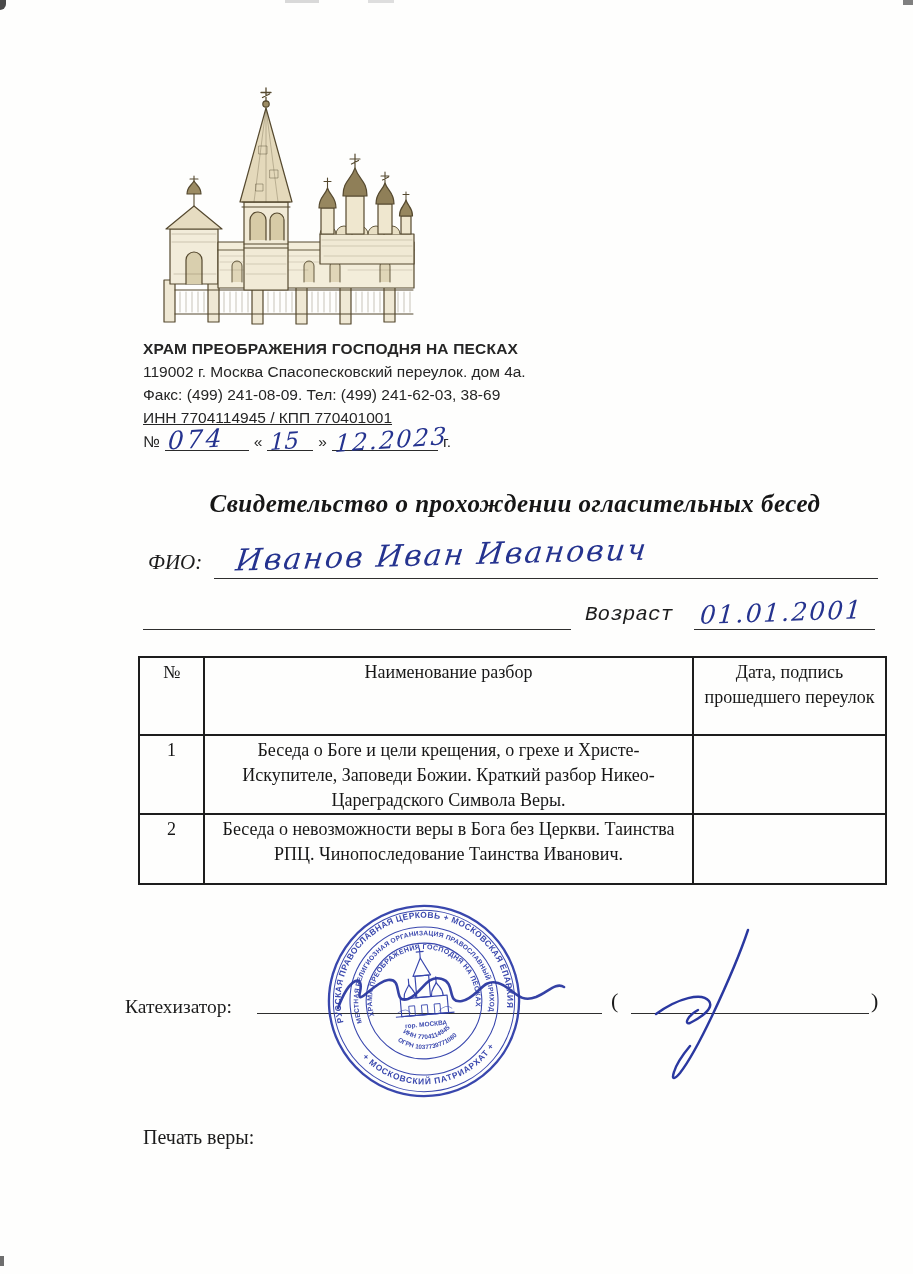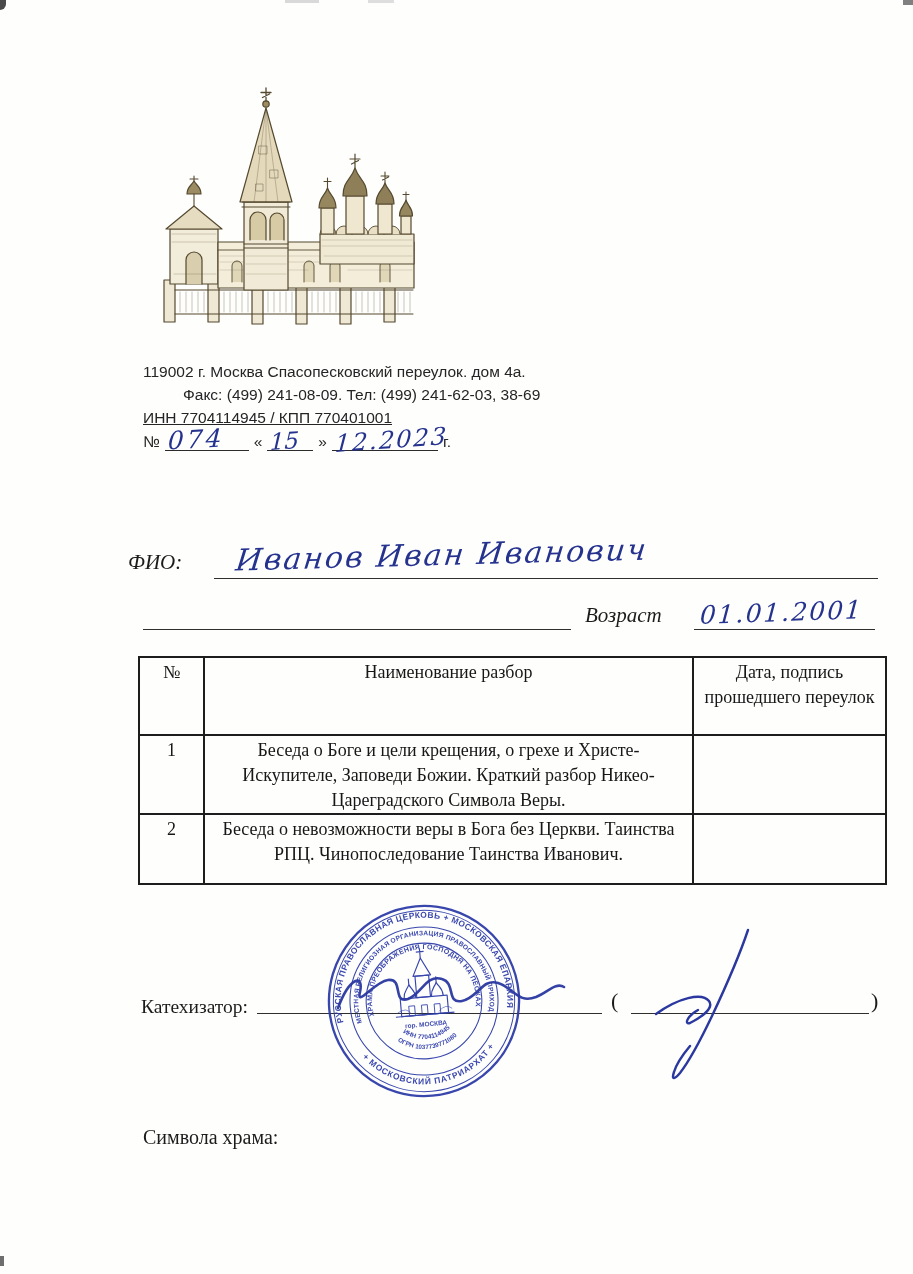--- a/index.html
+++ b/index.html
@@ -5,21 +5,21 @@
   html,body { margin:0; padding:0; background:#e9e9e9; }
   .page {
     position:relative; width:913px; height:1274px; margin:0 auto;
     background:#fefefd; overflow:hidden;
     font-family:"Liberation Sans", sans-serif; color:#1f1f1f;
   }
   
   .lh-line { position:absolute; left:143px; font-size:15.5px; color:#252525; white-space:nowrap; }
   .lh-org  { top:340px; font-weight:bold; font-size:15.5px; letter-spacing:.2px; }
   .lh-addr { top:363px; }
-  .lh-fax  { top:386px;margin-left:40px; }
+  .lh-fax  { top:386px; }
   .lh-inn  { top:409px;text-decoration:underline; }
   .lh-num  { top:432px; height:26px; }
   .slot {
     display:inline-block; position:relative; height:18px; vertical-align:bottom;
     border-bottom:1.7px solid #2b2b2b; margin:0 5px;
   }
   .hand {
     font-family:"DejaVu Serif", serif; font-style:italic; color:#25338f;
     display:inline-block; white-space:nowrap;
   }
@@ -27,44 +27,44 @@
   .hw-num  { font-size:25px; transform:rotate(-3deg) skewX(-6deg); letter-spacing:3px; }
   .hw-day  { font-size:23px; transform:rotate(-4deg) skewX(-6deg); }
   .hw-date { font-size:24px; transform:rotate(-4deg) skewX(-8deg); letter-spacing:2px; }
   
   .doc-title {
     position:absolute; left:150px; top:490px; width:730px; text-align:center;
     font-family:"Liberation Serif", serif; font-style:italic; font-weight:bold;
     font-size:25px; color:#161616; letter-spacing:.5px; white-space:nowrap;
   }
   .serif-it { font-family:"Liberation Serif", serif; font-style:italic; font-size:21px; color:#1c1c1c; }
-  .fio-label { position:absolute; left:128px; top:550px; }
+  .fio-label { position:absolute; left:148px; top:550px; }
   .rule { position:absolute; border-bottom:1.7px solid #2e2e2e; height:0; }
   .fio-rule  { left:214px; top:578px; width:664px; }
   .fio-value { position:absolute; left:236px; top:537px; font-size:30px; letter-spacing:2px; transform:rotate(-1.5deg) skewX(-8deg); }
   .age-rule1 { left:143px; top:629px; width:428px; }
-  .age-label { position:absolute; left:585px; top:603px; }
+  .age-label { position:absolute; left:585px; top:603px;font-family:Liberation Mono, monospace; }
   .age-rule2 { left:694px; top:629px; width:181px; }
   .age-value { position:absolute; left:700px; top:598px; font-size:25px; letter-spacing:2px; transform:rotate(-2deg) skewX(-6deg); }
   
   table.talks {
     position:absolute; left:138px; top:656px; width:747px;
     border-collapse:collapse; table-layout:fixed;
     font-family:"Liberation Serif", serif; font-size:18px; color:#171717;
   }
   table.talks th, table.talks td {
     border:2px solid #1d1d1d; font-weight:normal; text-align:center;
     vertical-align:top; line-height:25px; padding:2px 8px 0;
   }
   tr.hdr  { height:78px; }
   tr.row1 { height:76px; }
   tr.row2 { height:70px; }
   
   .serif { font-family:"Liberation Serif", serif; color:#1c1c1c; }
-  .cat-label  { position:absolute; left:141px; top:996px; font-size:19.5px; }
+  .cat-label  { position:absolute; left:125px; top:996px; font-size:19.5px; }
   .cat-rule1  { left:257px; top:1013px; width:345px; border-bottom-width:1.5px; }
   .paren      { position:absolute; top:988px; font-size:22px; }
   .paren-open { left:611px; }
   .cat-rule2  { left:631px; top:1013px; width:238px; border-bottom-width:1.5px; }
   .paren-close{ left:871px; }
   .seal-label { position:absolute; left:143px; top:1126px; font-size:20px; }
   
   .church-art { position:absolute; left:158px; top:84px; }
   .stamp { position:absolute; left:326px; top:903px; transform:rotate(-5deg); opacity:.93; }
   .sig-stamp { position:absolute; left:330px; top:958px; }
@@ -167,27 +167,29 @@
         <rect x="243" y="132" width="10" height="18" fill="#efe7cf"></rect>
         <path d="M241.5 132 c0 -9 5 -10 6.5 -16 c1.5 6 6.5 7 6.5 16 z" fill="#97875f"></path>
         <path d="M248 116 v-8 M245 110.5 h6" stroke-width="1"></path>
         <g stroke-width=".5" opacity=".4">
             <path d="M164 156 h90 M164 162 h90 M166 172 h88"></path>
           </g>
       </g>
     </g>
   </svg>
 
+  <div class="lh-line lh-org">ХРАМ ПРЕОБРАЖЕНИЯ ГОСПОДНЯ НА ПЕСКАХ</div>
   <div class="lh-line lh-addr">119002 г. Москва Спасопесковский переулок. дом 4а.</div>
   <div class="lh-line lh-fax">Факс: (499) 241-08-09. Тел: (499) 241-62-03, 38-69</div>
   <div class="lh-line lh-inn">ИНН 7704114945 / КПП 770401001</div>
   <div class="lh-line lh-num">
     <span>№</span><span class="slot" style="width:84px"><span class="hand hw-num">074</span></span><span>«</span><span class="slot" style="width:46px"><span class="hand hw-day">15</span></span><span>»</span><span class="slot" style="width:106px"><span class="hand hw-date">12.2023</span></span><span>г.</span>
   </div>
 
+  <div class="doc-title">Свидетельство о прохождении огласительных бесед</div>
 
   <div class="serif-it fio-label">ФИО:</div>
   <div class="rule fio-rule"></div>
   <div class="hand fio-value">Иванов Иван Иванович</div>
 
   <div class="rule age-rule1"></div>
   <div class="serif-it age-label">Возраст</div>
   <div class="rule age-rule2"></div>
   <div class="hand age-value">01.01.2001</div>
 
@@ -266,15 +268,15 @@
              C 184 30 188 46 206 39 C 218 34 226 24 234 29" fill="none" stroke="#2a38a0" stroke-width="2.6" stroke-linecap="round" opacity=".95"></path>
   </svg>
 
   <svg class="sig-paren" width="160" height="170" viewBox="0 0 160 170">
     <g fill="none" stroke="#2a38a0" stroke-width="2.4" stroke-linecap="round">
       <path d="M112 10 C 104 34 92 62 76 96 C 66 117 54 140 44 153 C 39 159 35 161 38 152 C 41 142 49 132 54 126"></path>
       <path d="M20 94 C 42 78 66 72 73 81 C 79 89 62 99 54 103 C 48 105 51 96 62 90"></path>
     </g>
   </svg>
 
-  <div class="serif seal-label">Символа храма:</div>
+  <div class="serif seal-label">Печать веры:</div>
 
 </div>
 
 </body></html>

